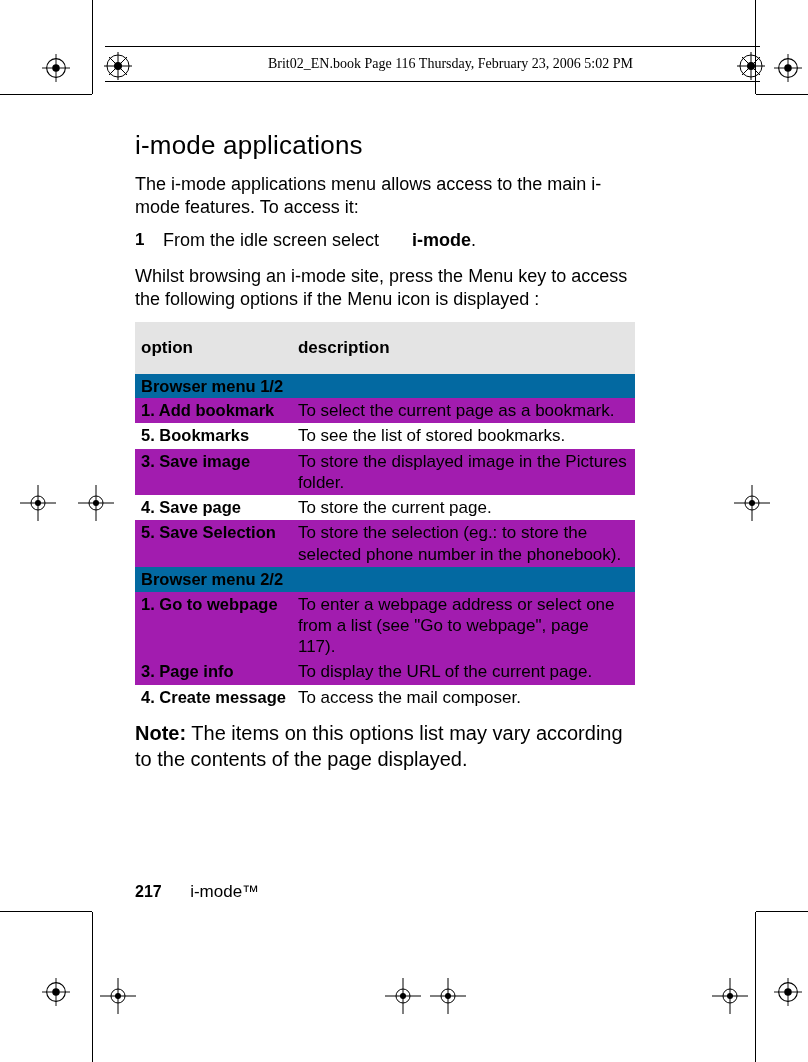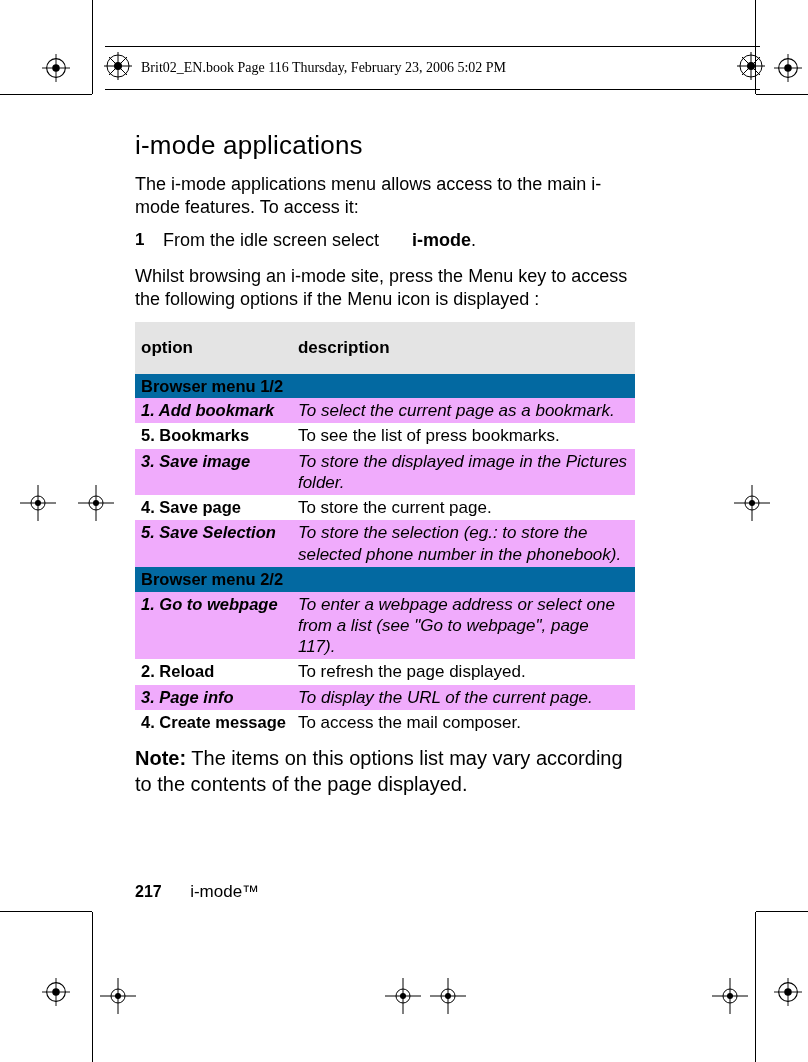--- a/index.html
+++ b/index.html
@@ -26,26 +26,27 @@
   .crossmark svg { width: 100%; height: 100%; }
   
   .crop-h { position: absolute; height: 1px; background: #000; }
   .crop-v { position: absolute; width: 1px; background: #000; }
 
   .header-bar {
     position: absolute;
     left: 105px;
     top: 46px;
     right: 48px;
-    height: 44px;
+    height: 36px;
     border-top: 1px solid #000;
     border-bottom: 1px solid #000;
     display: flex;
     align-items: center;
     padding-left: 36px;
+    justify-content: center;
   }
   .header-text {
     font-size: 14px;
     font-family: "Times New Roman", serif;
   }
   .header-bar .regmark-inline {
     position: absolute;
     left: -2px;
     top: 4px;
     width: 30px; height: 30px;
@@ -114,21 +115,21 @@
   table.opts td.optname {
     font-weight: bold;
     font-family: Arial, Helvetica, sans-serif;
     white-space: nowrap;
     width: 152px;
     font-size: 16.5px;
   }
   table.opts td.desc {
     font-weight: 300;
   }
-  tr.shaded td { background: #f0abfc; font-style: italic; }
+  tr.shaded td { background: #a21caf; }
   tr.section td {
     background: #0369a1;
     font-weight: bold;
   }
   .note {
     font-size: 20px;
     font-weight: 300;
     line-height: 1.3;
     margin-top: 8px;
   }
@@ -299,45 +300,41 @@
     </tr>
     <tr class="section">
       <td colspan="2" class="optname">Browser menu 1/2</td>
     </tr>
     <tr class="shaded">
       <td class="optname">1. Add bookmark</td>
       <td class="desc">To select the current page as a bookmark.</td>
     </tr>
     <tr>
       <td class="optname">5. Bookmarks</td>
-      <td class="desc">To see the list of press bookmarks.</td>
+      <td class="desc">To see the list of stored bookmarks.</td>
     </tr>
     <tr class="shaded">
       <td class="optname">3. Save image</td>
       <td class="desc">To store the displayed image in the Pictures folder.</td>
     </tr>
     <tr>
       <td class="optname">4. Save page</td>
       <td class="desc">To store the current page.</td>
     </tr>
     <tr class="shaded">
       <td class="optname">5. Save Selection</td>
       <td class="desc">To store the selection (eg.: to store the selected phone number in the phonebook).</td>
     </tr>
     <tr class="section">
       <td colspan="2" class="optname">Browser menu 2/2</td>
     </tr>
     <tr class="shaded">
       <td class="optname">1. Go to webpage</td>
       <td class="desc">To enter a webpage address or select one from a list (see "Go to webpage", page 117).</td>
     </tr>
-    <tr>
-      <td class="optname">2. Reload</td>
-      <td class="desc">To refresh the page displayed.</td>
-    </tr>
     <tr class="shaded">
       <td class="optname">3. Page info</td>
       <td class="desc">To display the URL of the current page.</td>
     </tr>
     <tr>
       <td class="optname">4. Create message</td>
       <td class="desc">To access the mail composer.</td>
     </tr>
   </tbody>
     </table>

